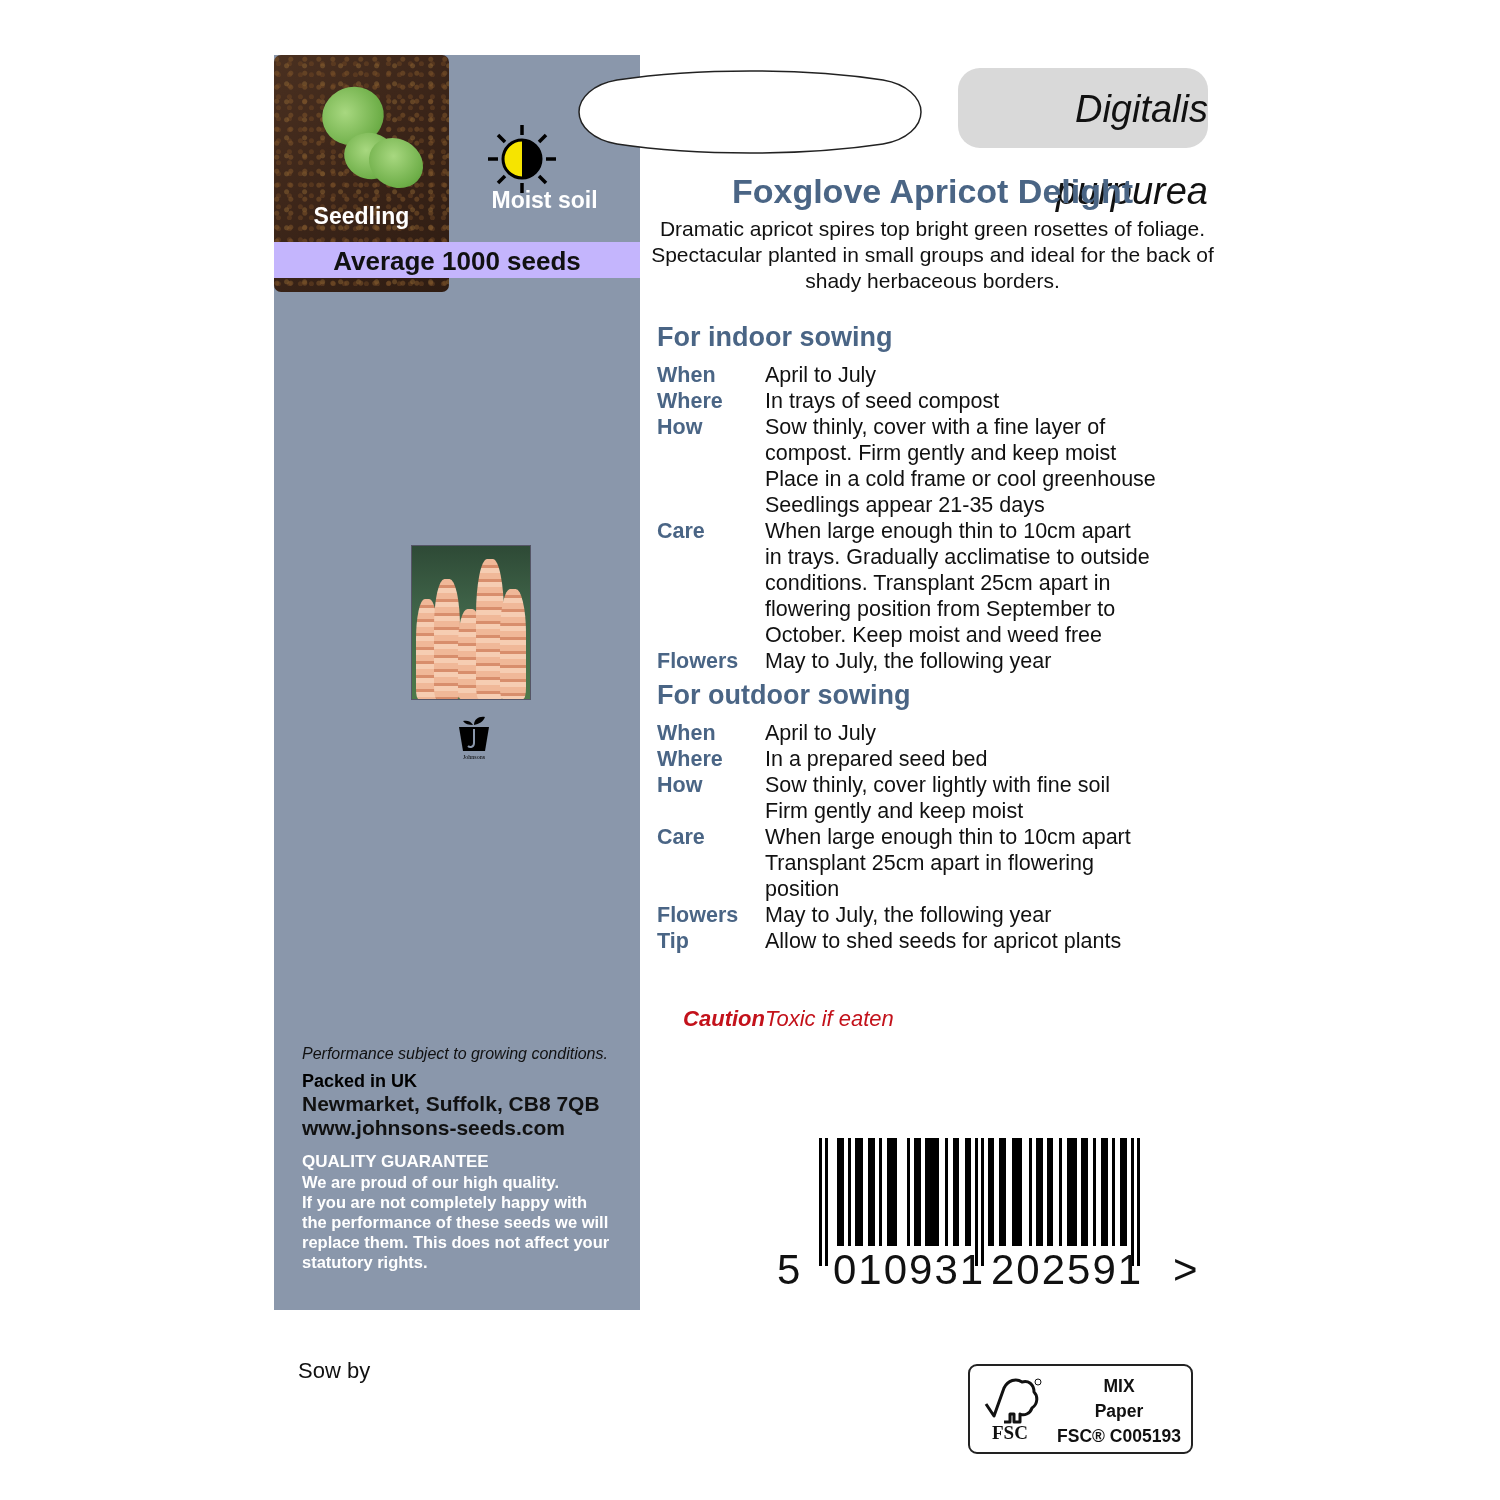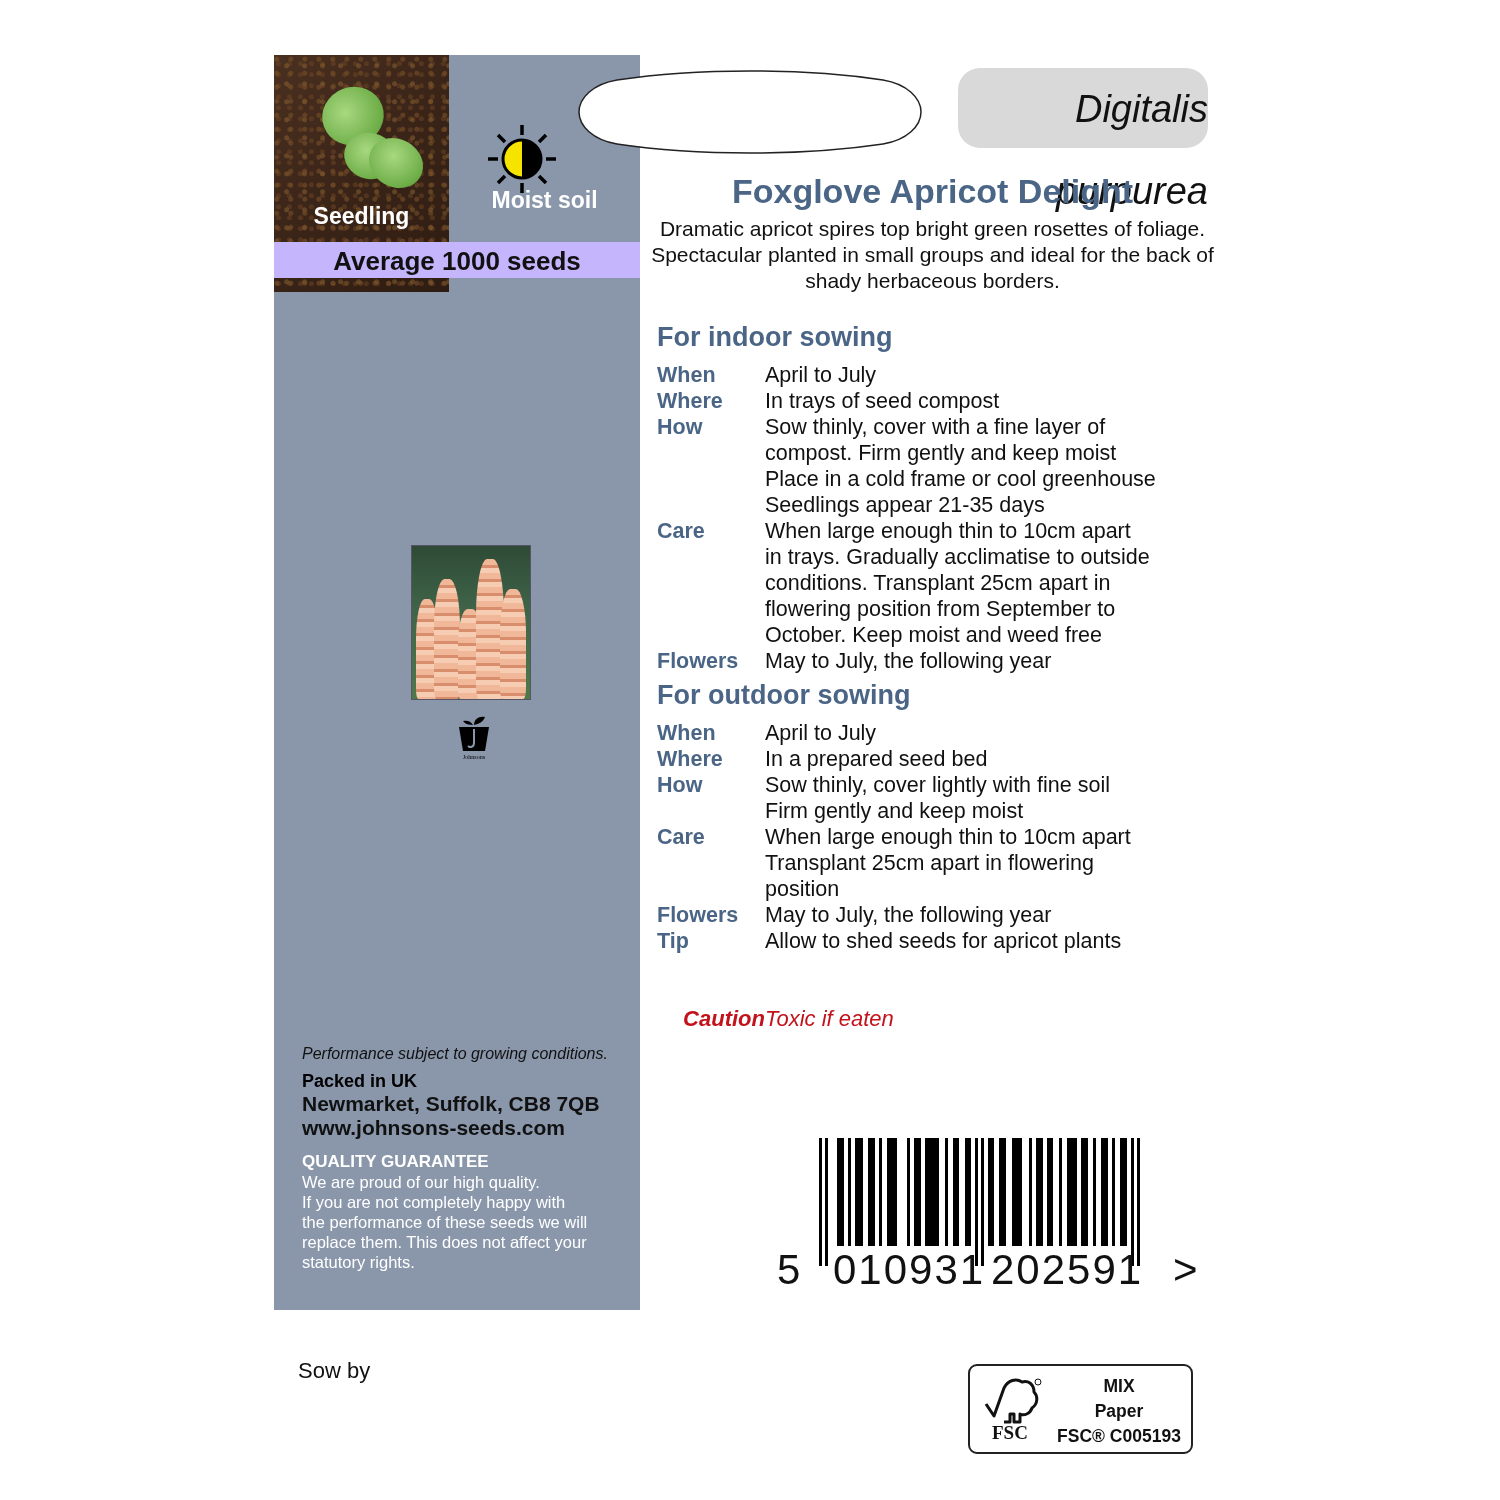--- a/index.html
+++ b/index.html
@@ -7,21 +7,21 @@
     body { position: relative; font-family: "Liberation Sans", sans-serif; color: #111; }
 
     
     .left-panel { position: absolute; left: 274px; top: 55px; width: 366px; height: 1255px; background: #8a97ab; }
     .seedling-photo { position: absolute; left: 0; top: 0; width: 175px; height: 237px;
       background:
         radial-gradient(circle at 20% 30%, rgba(120,80,40,0.6) 0 2px, transparent 3px),
         radial-gradient(circle at 70% 60%, rgba(140,100,50,0.5) 0 2px, transparent 3px),
         radial-gradient(circle at 40% 80%, rgba(110,70,35,0.5) 0 2px, transparent 3px),
         linear-gradient(135deg, #4a3020 0%, #3a2418 50%, #2e1c12 100%);
-      background-size: 14px 14px, 18px 18px, 11px 11px, 100% 100%; }
+      background-size: 14px 14px, 18px 18px, 11px 11px, 100% 100%; border-radius: 7px; }
     .leaf { position: absolute; border-radius: 50%; background: radial-gradient(circle at 40% 40%, #a8d880, #6eae48 70%, #4f8d33); }
     .leaf.l1 { left: 48px; top: 32px; width: 62px; height: 58px; transform: rotate(-20deg); }
     .leaf.l2 { left: 70px; top: 78px; width: 52px; height: 46px; transform: rotate(15deg); }
     .leaf.l3 { left: 94px; top: 84px; width: 56px; height: 48px; transform: rotate(30deg); }
     .seedling-label { position: absolute; left: 0; width: 175px; top: 148px; text-align: center; color: #fff; font-weight: bold; font-size: 23px; }
 
     .sun-icon { position: absolute; left: 212px; top: 68px; width: 72px; height: 72px; }
     .moist-label { position: absolute; left: 175px; width: 191px; top: 132px; text-align: center; color: #fff; font-weight: bold; font-size: 23px; }
 
     .seed-count-band { position: absolute; left: 0; top: 187px; width: 366px; height: 36px; background: #c4b5fd; text-align: center; font-weight: bold; font-size: 26px; line-height: 38px; color: #111; }
@@ -36,21 +36,21 @@
     .spire.s4 { left: 64px; width: 28px; height: 140px; }
     .spire.s5 { left: 88px; width: 26px; height: 110px; }
 
     .brand-logo { position: absolute; left: 182px; top: 660px; width: 36px; height: 46px; }
 
     .footer-text { position: absolute; left: 28px; top: 990px; width: 335px; }
     .perf { font-style: italic; font-size: 16px; color: #111; }
     .packed { font-weight: bold; font-size: 18px; margin-top: 8px; color: #000000; }
     .address { font-weight: bold; font-size: 21px; color: #111; line-height: 24px; }
     .qg-title { font-weight: bold; color: #fff; font-size: 17px; margin-top: 12px; line-height: 20px; }
-    .qg-body { color: #fff; font-weight: normal; font-size: 16.5px; line-height: 20px; }
+    .qg-body { color: #fff; font-weight: bold; font-size: 16.5px; line-height: 20px; }
 
     
     .hang-slot { position: absolute; left: 577px; top: 68px; width: 346px; height: 88px; }
     .latin-pill { position: absolute; left: 958px; top: 68px; width: 250px; height: 80px; border-radius: 22px; background: #d9d9d9; text-align: right; line-height: 82px; font-style: italic; font-size: 38px; color: #111; }
 
     .title { position: absolute; left: 655px; width: 555px; top: 172px; text-align: center; font-weight: bold; font-size: 34px; color: #4a6585; }
     .description { position: absolute; left: 650px; width: 565px; top: 216px; text-align: center; font-size: 21px; line-height: 26px; color: #111; }
 
     .section-title { position: absolute; left: 657px; font-weight: bold; font-size: 27px; color: #4a6585; }
     .rows { position: absolute; left: 657px; width: 560px; }

